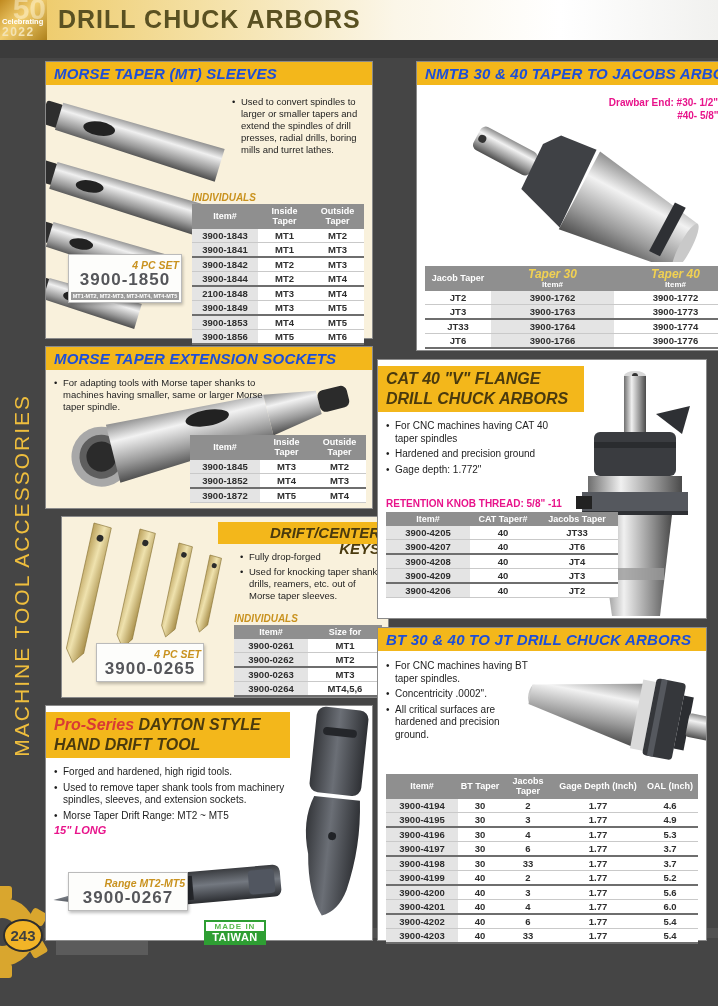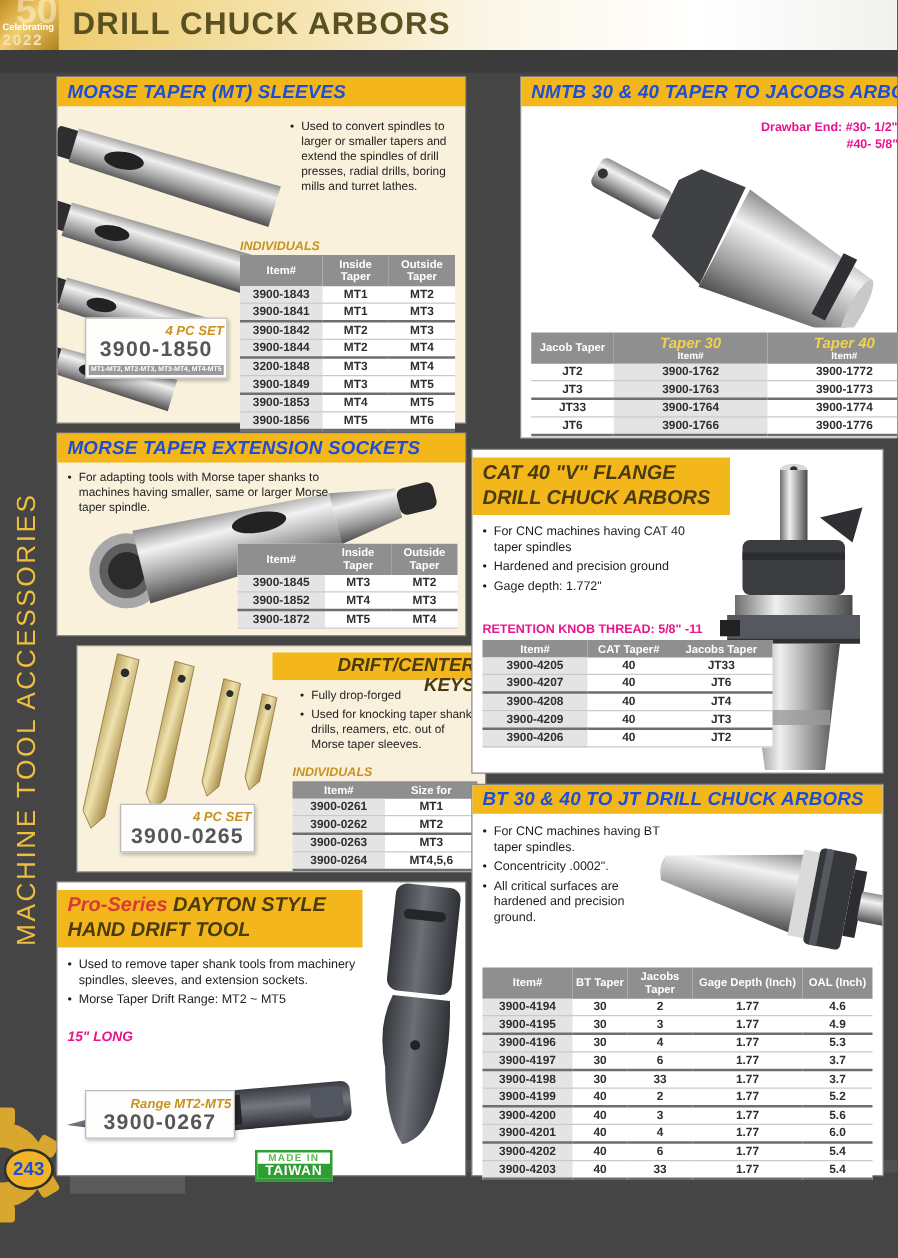--- a/index.html
+++ b/index.html
@@ -14,21 +14,21 @@
   .logo { position:absolute; left:0; top:0; width:47px; height:40px; background:linear-gradient(135deg,#C08A20,#F2CE6F 45%,#AE811B); overflow:hidden; }
   .logo-50 { position:absolute; right:1px; top:-8px; font-size:30px; font-weight:bold; color:rgba(255,250,230,0.45); }
   .logo-line1 { position:absolute; left:2px; top:17px; font-size:7.5px; font-weight:bold; color:#FFFFFF; }
   .logo-line2 { position:absolute; left:2px; top:25px; font-size:12px; font-weight:bold; color:#F3E3B4; letter-spacing:1.5px; }
   .header-band { position:absolute; left:0; top:40px; width:718px; height:18px; background:#3B3B3B; }
 
   
   .sidebar-text { position:absolute; left:0; top:330px; width:44px; height:490px; display:flex; align-items:center; justify-content:center; }
   .sidebar-text span { writing-mode:vertical-rl; transform:rotate(180deg); font-size:21px; color:#EFBE3D; letter-spacing:2px; font-weight:400; }
   .page-badge { position:absolute; left:3px; top:919px; width:40px; height:33px; background:#F2B427; border:2px solid #2E2E2E;
-    border-radius:50%; display:flex; align-items:center; justify-content:center; font-size:15px; font-weight:bold; color:#1d4ed8; }
+    border-radius:50%; display:flex; align-items:center; justify-content:center; font-size:15px; font-weight:bold; color:#404040; }
   .gear-deco { position:absolute; left:-18px; top:862px; }
   .footer-step { position:absolute; left:56px; top:938px; width:92px; height:17px; background:#5B5B5B; }
   .footer-step2 { position:absolute; left:44px; top:928px; width:674px; height:10px; background:#515151; }
 
   
   .section { position:absolute; box-shadow:0 0 0 1px #8a8a8a; }
   .cream { background:#F9F1DC; }
   .white { background:#FFFFFF; }
   .bar { position:relative; height:23px; background:#F3B71B; color:#1d4ed8; font-weight:800; font-style:italic;
     font-size:15px; line-height:23px; padding-left:8px; letter-spacing:0.2px; white-space:nowrap; }
@@ -158,21 +158,21 @@
             <td>3900-1842</td>
             <td>MT2</td>
             <td>MT3</td>
           </tr>
           <tr>
             <td>3900-1844</td>
             <td>MT2</td>
             <td>MT4</td>
           </tr>
           <tr>
-            <td>3200-1848</td>
+            <td>2100-1848</td>
             <td>MT3</td>
             <td>MT4</td>
           </tr>
           <tr>
             <td>3900-1849</td>
             <td>MT3</td>
             <td>MT5</td>
           </tr>
           <tr>
             <td>3900-1853</td>
@@ -334,20 +334,21 @@
         <rect x="118" y="0" width="110" height="32" rx="7" fill="url(#dk2)"></rect>
         <rect x="130" y="4" width="10" height="24" fill="#24262A"></rect>
         <rect x="196" y="4" width="26" height="24" rx="4" fill="#515660"></rect>
       </g>
     </svg>
     <div class="band" style="left:0;top:6px;width:244px;height:46px;">
       <div><span class="red">Pro-Series</span><span> DAYTON STYLE</span></div>
       <div>HAND DRIFT TOOL</div>
     </div>
     <ul class="bullets" style="left:8px;top:60px;width:232px;font-size:10px;">
+      <li>Forged and hardened, high rigid tools.</li>
       <li>Used to remove taper shank tools from machinery spindles, sleeves, and extension sockets.</li>
       <li>Morse Taper Drift Range: MT2 ~ MT5</li>
     </ul>
     <div class="length-note" style="left:8px;top:118px;">15" LONG</div>
     <div class="set-box" style="left:22px;top:166px;width:120px;">
       <div class="set-label">Range MT2-MT5</div>
       <div class="set-item">3900-0267</div>
     </div>
     <div class="taiwan-badge" style="left:158px;top:172px;margin-top:42px;">
       <div class="taiwan-top">MADE IN</div>

